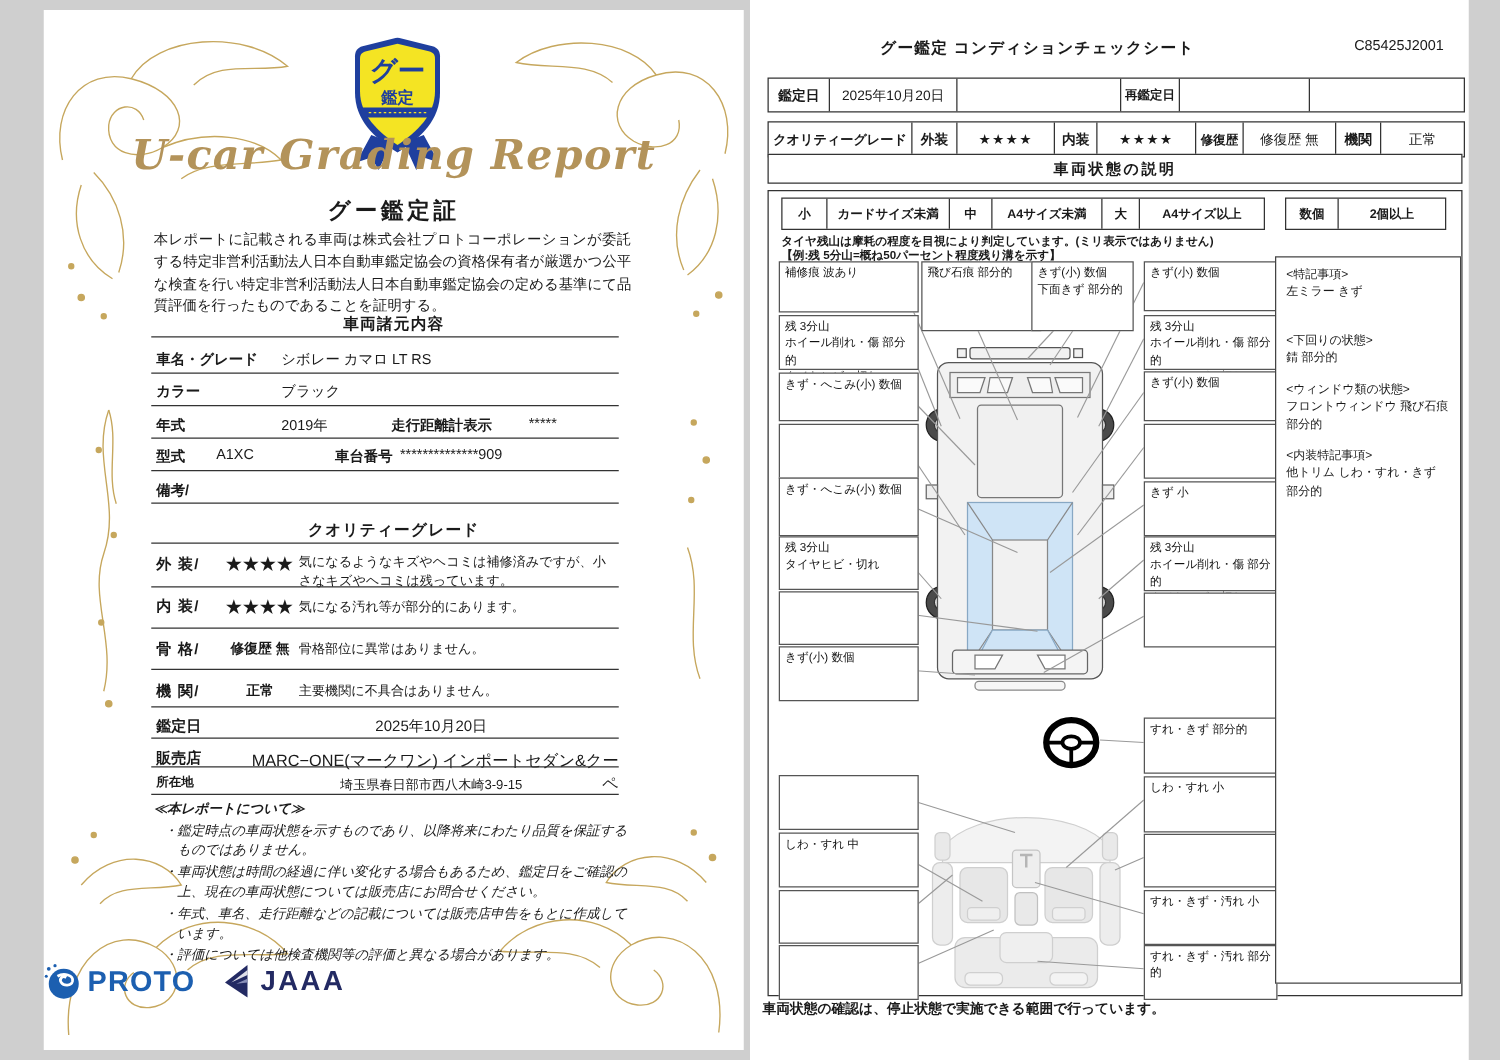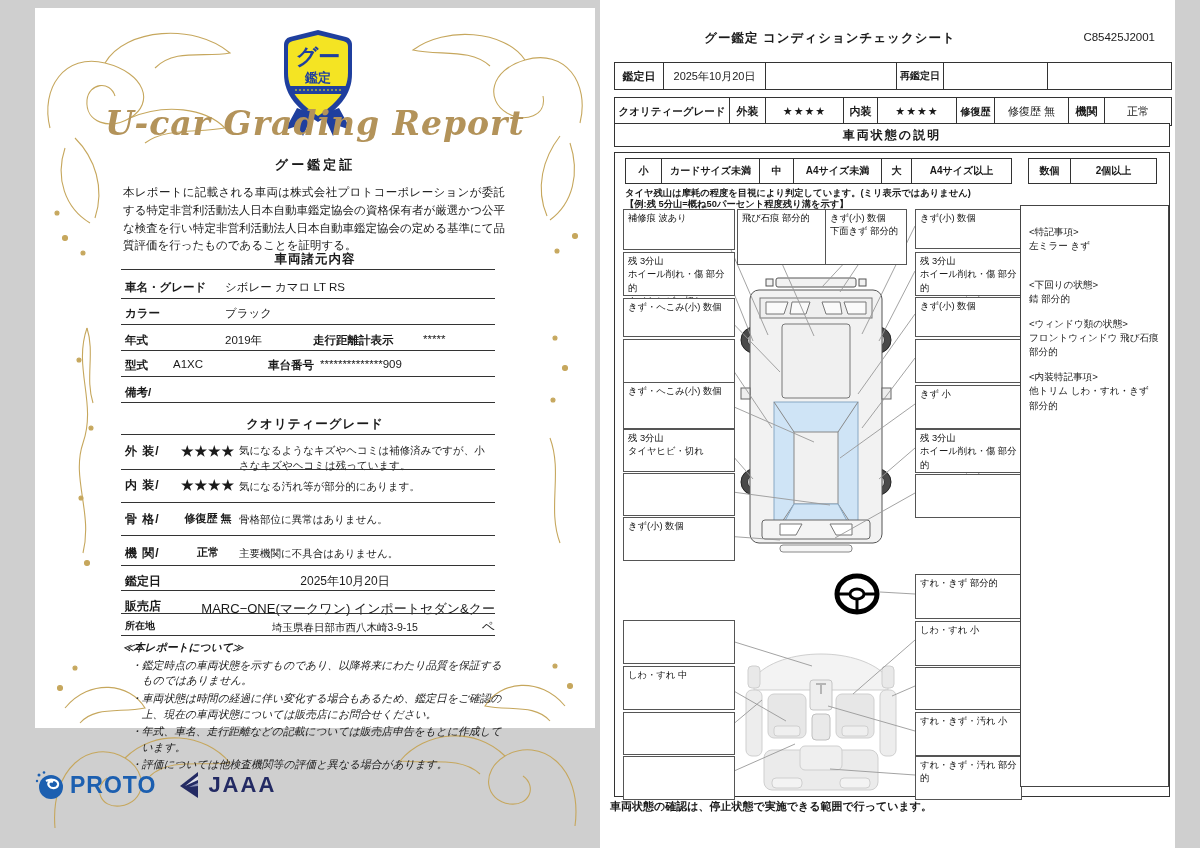--- a/index.html
+++ b/index.html
@@ -1,25 +1,25 @@
 <!DOCTYPE html>
 <html><head>
 <meta charset="utf-8">
 <style>
   html,body{margin:0;padding:0;}
   body{width:1200px;height:848px;background:#cfcfcf;position:relative;overflow:hidden;
        font-family:"Liberation Sans",sans-serif;color:#1a1a1a;}
   .page{position:absolute;background:#fff;}
-  #pageL{left:35px;top:8px;width:560px;height:720px;}
+  #pageL{left:35px;top:8px;width:560px;height:832px;}
   #pageR{left:600px;top:0;width:575px;height:848px;}
   .abs{position:absolute;}
   
   .lp-title{font-family:"DejaVu Serif",serif;font-style:italic;font-weight:bold;
             color:#b3935a;font-size:33px;letter-spacing:1px;white-space:nowrap;}
-  .lp-sub{font-size:13px;font-weight:bold;letter-spacing:3px;}
+  .lp-sub{font-size:18px;font-weight:bold;letter-spacing:3px;}
   .lp-intro{font-size:11.5px;line-height:1.55;text-align:justify;font-family:"Liberation Serif",serif;}
   .lp-h{font-size:12.5px;font-weight:bold;letter-spacing:1px;}
   .hrule{position:absolute;left:86px;width:374px;border-top:1px solid #333;height:0;}
   .spec-label{font-size:11.5px;font-weight:bold;}
   .spec-val{font-size:11.5px;}
   .q-label{font-size:12px;font-weight:bold;letter-spacing:1px;}
   .q-grade{font-size:13px;font-weight:bold;text-align:center;}
   .q-stars{font-size:14px;letter-spacing:1px;}
   .q-desc{font-size:10.5px;line-height:1.4;}
   .about{font-size:10.8px;line-height:1.45;font-family:"Liberation Serif",serif;font-style:italic;}
@@ -35,21 +35,21 @@
   .abox{position:absolute;border:1px solid #555;background:#fff;font-size:9.3px;line-height:1.45;
         padding:2px 4px;white-space:pre-line;z-index:3;color:#111;}
   .legend{position:absolute;display:flex;border:1.2px solid #333;background:#fff;z-index:3;}
   .legend .c{border-left:1px solid #333;display:flex;align-items:center;justify-content:center;
              font-size:10px;font-weight:bold;white-space:nowrap;}
   .legend .c:first-child{border-left:none;}
   .tnote{position:absolute;font-size:9.3px;font-weight:bold;z-index:3;white-space:nowrap;}
   .panel{position:absolute;border:1px solid #444;background:#fff;z-index:3;padding:7px 8px;
          font-size:9.6px;line-height:1.5;}
   .panel .hd{margin-top:10px;}
-  .panel .hd:first-child{margin-top:12px;}
+  .panel .hd:first-child{margin-top:0;}
   svg{display:block;}
 </style>
 </head>
 <body>
 
 <div id="pageL" class="page">
 
   <svg class="abs" style="left:0;top:0;z-index:0" width="560" height="832" viewBox="0 0 560 832" fill="none" stroke="#c6a75d" stroke-width="1.1">
     <g>
       <path d="M15,120 C5,80 30,45 70,55 C110,65 120,95 95,110 C75,122 50,115 52,92 C54,75 75,72 80,88"></path>

